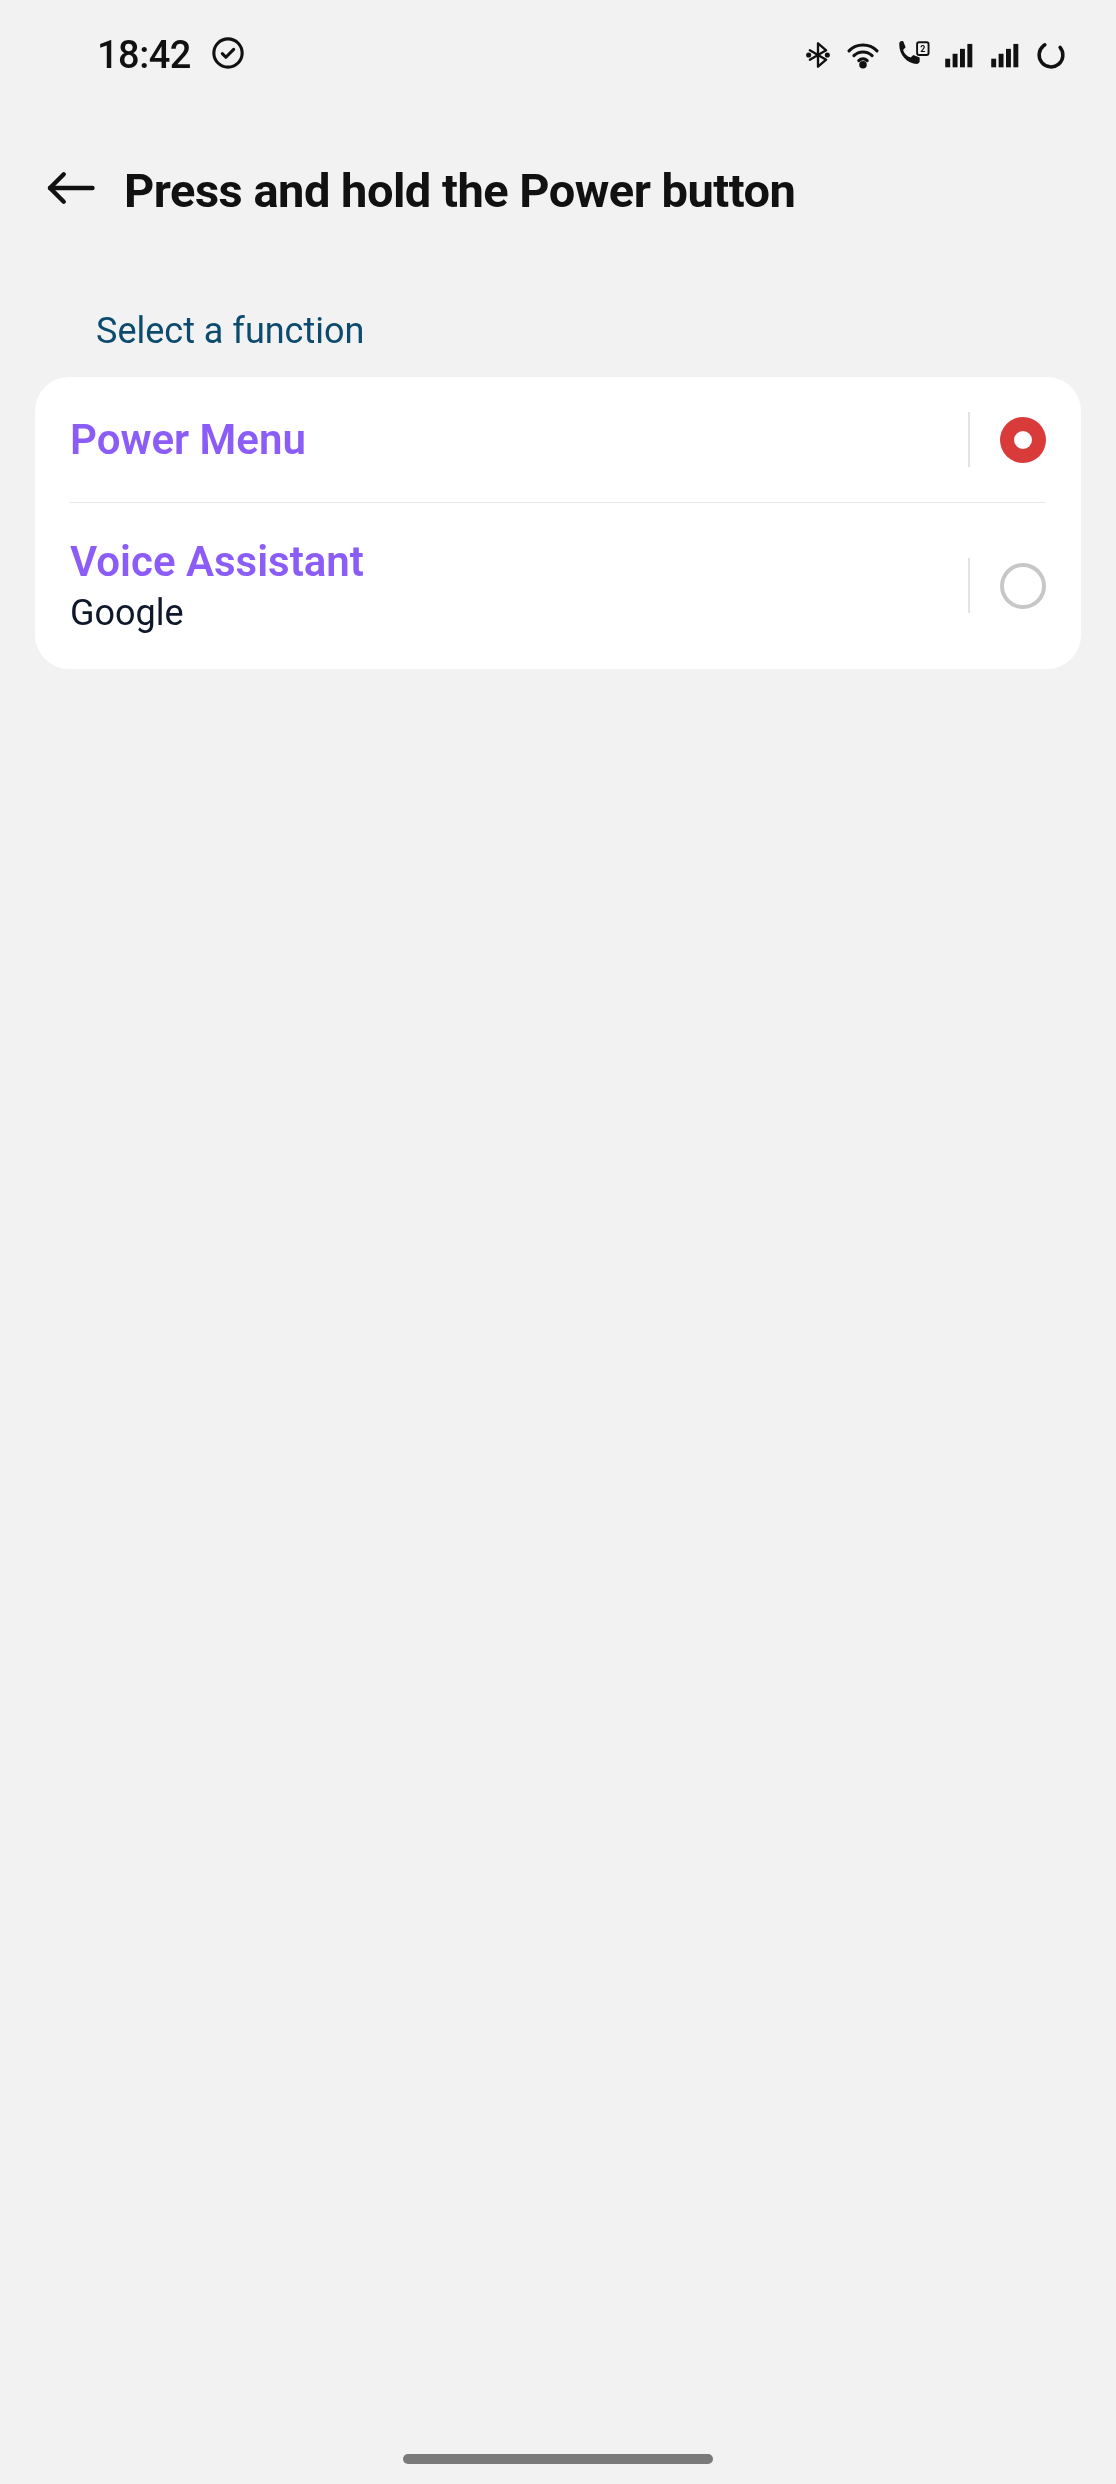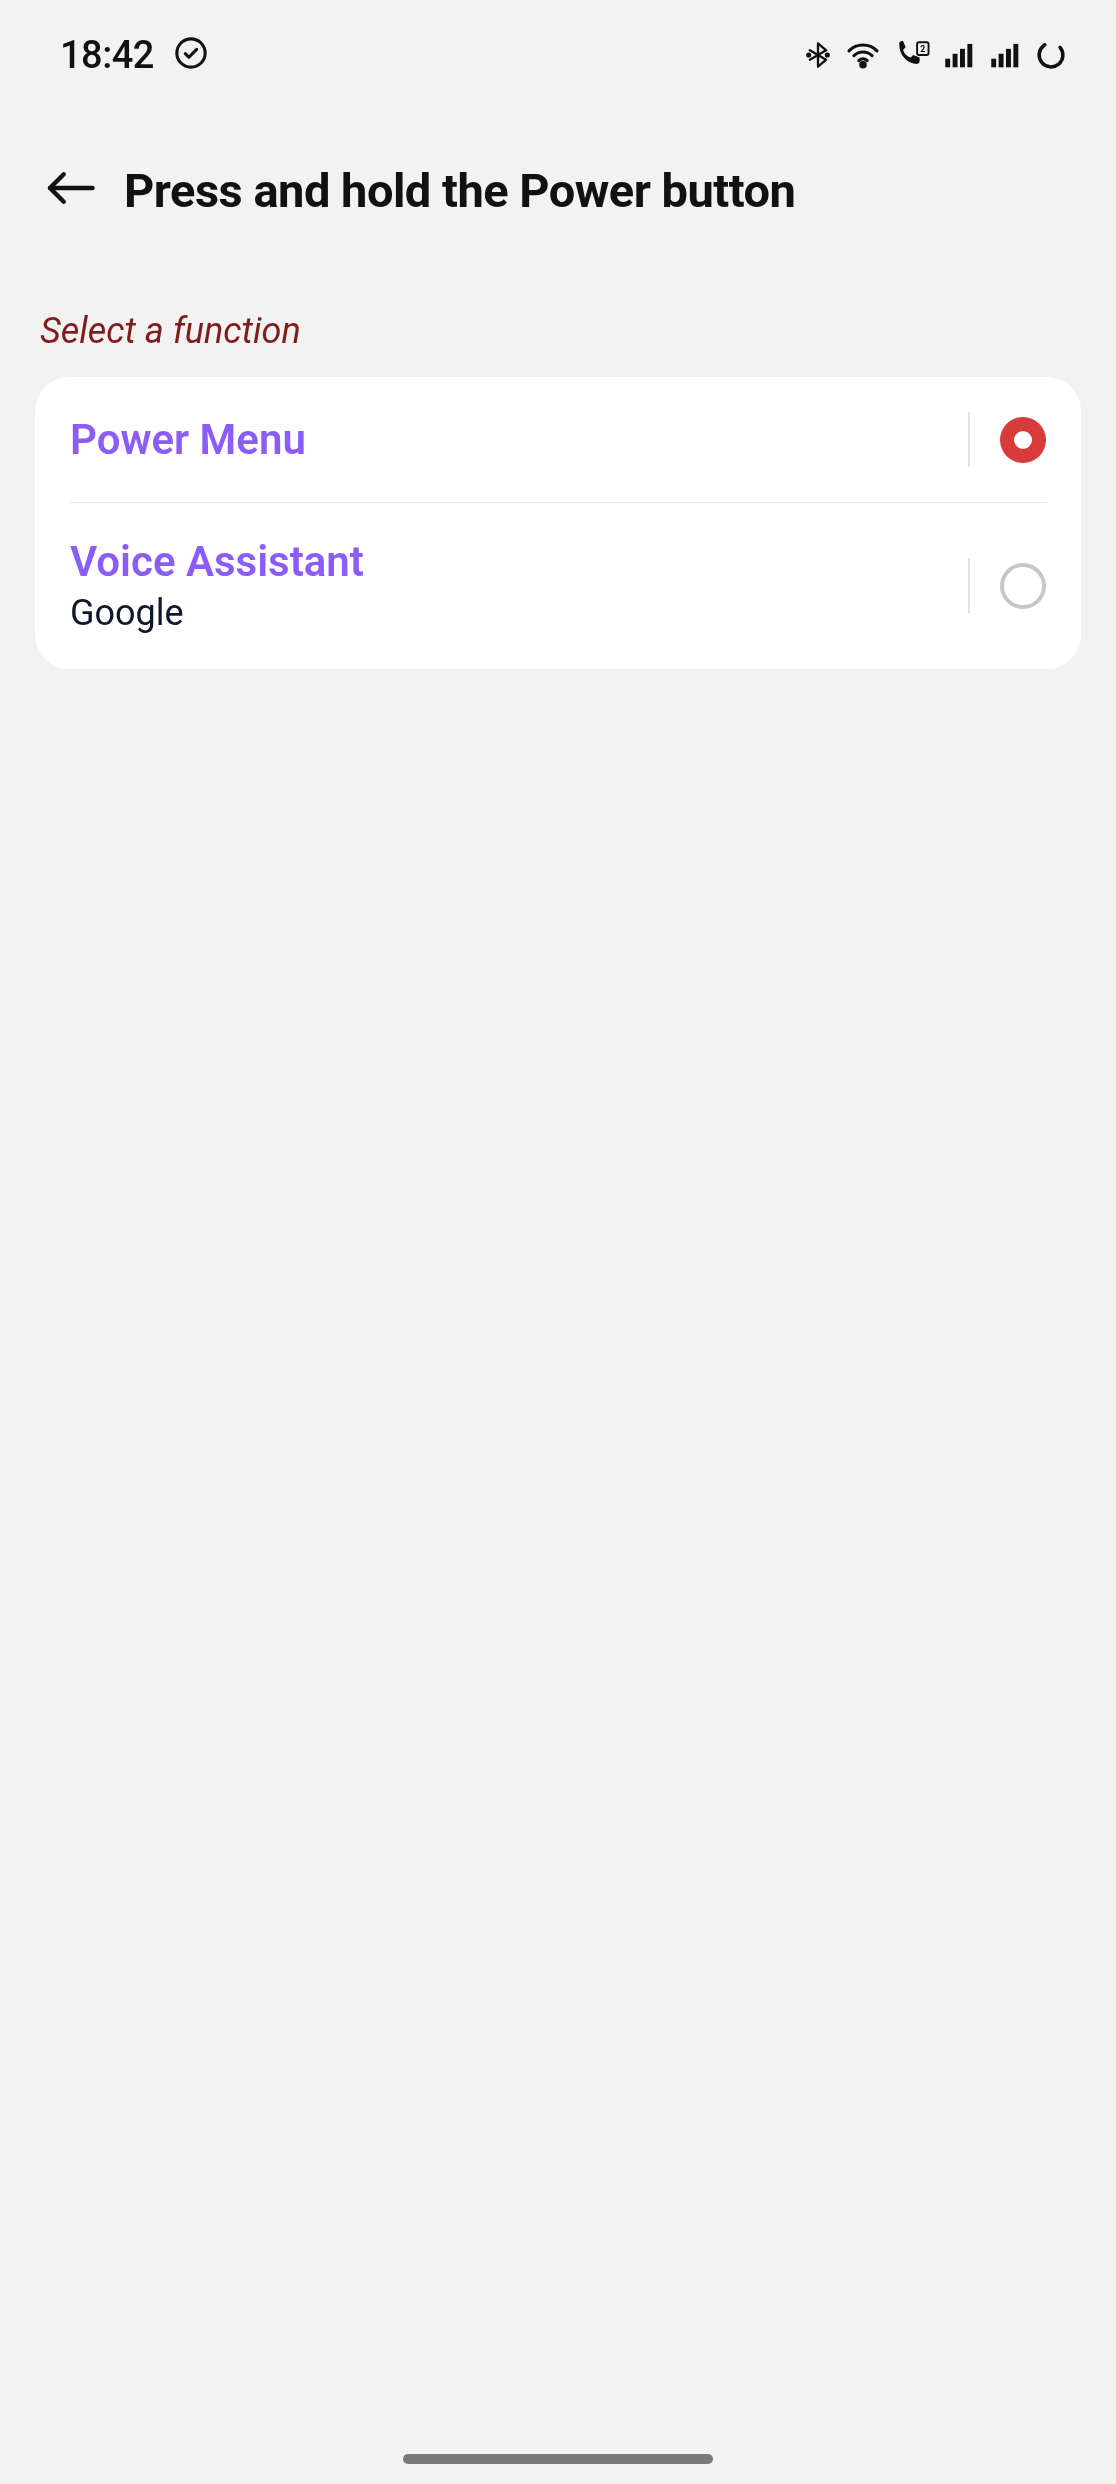--- a/index.html
+++ b/index.html
@@ -12,20 +12,21 @@
     overflow: hidden;
   }
 
   
   .status-bar {
     display: flex;
     justify-content: space-between;
     align-items: center;
     padding: 30px 50px 20px 60px;
     height: 100px;
+    margin-left: 37px;
   }
   .status-left {
     display: flex;
     align-items: center;
     gap: 20px;
   }
   .status-time {
     font-size: 38px;
     font-weight: 500;
     letter-spacing: -0.5px;
@@ -54,23 +55,22 @@
   .page-title {
     font-size: 47px;
     font-weight: 700;
     color: #111;
     letter-spacing: -0.5px;
   }
 
   
   .section-label {
     font-size: 36px;
-    color: #7f1d1d;
-    padding: 50px 70px 25px 40px;
-    font-style: italic;
+    color: #0c4a6e;
+    padding: 50px 70px 25px 96px;
   }
 
   .card {
     background: #ffffff;
     border-radius: 34px;
     margin: 0 35px;
     overflow: hidden;
   }
 
   .option-row {

